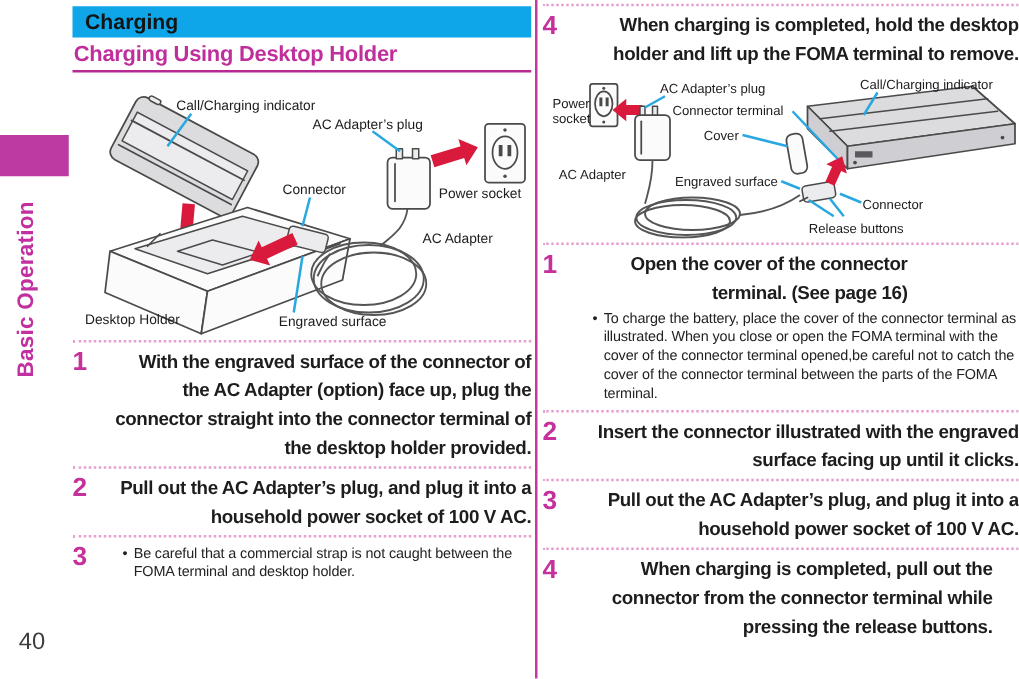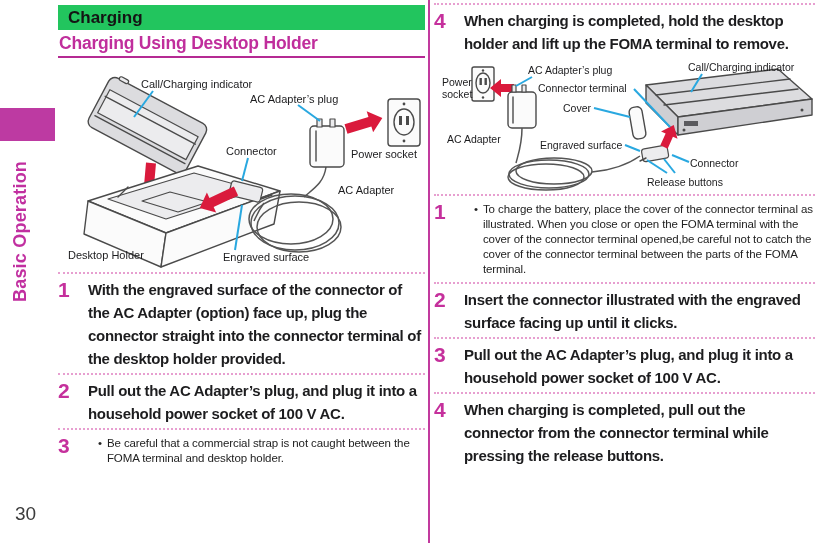--- a/index.html
+++ b/index.html
@@ -17,39 +17,40 @@
     white-space:nowrap;
   }
   .page-num { position:absolute; left:15px; top:503px; font-size:19px; color:#3c3c3c; }
   
   .col-divider { position:absolute; left:428px; top:0; width:2px; height:543px; background:#c23a9e; }
   
   .left-col  { position:absolute; left:58px;  top:0; width:367px; }
   .right-col { position:absolute; left:434px; top:0; width:381px; }
   
   .pink-bar {
-    margin-top:5px; height:25px; line-height:25px; background:#22c55e;
+    margin-top:5px; height:25px; line-height:25px; background:#0ea5e9;
     padding-left:10px; font-size:17px; font-weight:bold; color:#141414;
   }
   .subheader {
     margin:3px 0 13px 0; padding:0 0 2px 1px;
     font-size:17.5px; font-weight:bold; color:#c02e9c;
     border-bottom:2px solid #b52a93; letter-spacing:-0.2px;
   }
   .right-col .subheader { margin-top:8px; }
   
   .sep { border-top:2px dotted #e79fd0; margin:3px 0 4px 0; height:0; }
   .step-row { display:flex; gap:8px; }
   .step-num {
     flex:0 0 22px; font-size:21px; font-weight:bold; color:#c5309c;
     line-height:22px; padding-top:1px;
   }
   .step-text {
     font-size:15px; font-weight:bold; line-height:23px; letter-spacing:-0.3px;
     color:#1d1d1f;
+    text-align:right;
   }
   .w262 { max-width:262px; }
   .w330 { max-width:330px; }
   .step-note {
     display:flex; gap:5px; margin:2px 0 2px 10px;
     font-size:11.5px; line-height:15px; color:#222; letter-spacing:-0.1px;
   }
   .step-note .nb { flex:0 0 auto; }
   
   svg { display:block; }
@@ -64,21 +65,21 @@
   .arw  { fill:#da1a3c; }
   .cord { stroke:#555; stroke-width:1.5; fill:none; }
 </style>
 </head>
 <body>
 
 <div class="page">
 
   <div class="side-block"></div>
   <div class="side-label">Basic Operation</div>
-  <div class="page-num">30</div>
+  <div class="page-num">40</div>
   <div class="col-divider"></div>
 
   <div class="left-col">
 
     <div class="pink-bar">
       <span>Charging</span>
     </div>
     <div class="subheader">Charging Using Desktop Holder</div>
 
     <svg class="d1" width="367" height="198" viewBox="0 0 367 198">
@@ -267,20 +268,21 @@
       <text x="106" y="94">Engraved surface</text>
       <text x="256" y="112">Connector</text>
       <text x="213" y="131">Release buttons</text>
     </svg>
 
     <div class="step">
       <div class="sep"></div>
       <div class="step-row">
         <div class="step-num">1</div>
         <div>
+          <div class="step-text w262">Open the cover of the connector terminal. (See page 16)</div>
           <div class="step-note">
             <span class="nb">•</span>
             <span class="nt">To charge the battery, place the cover of the connector terminal as illustrated. When you close or open the FOMA terminal with the cover of the connector terminal opened,be careful not to catch the cover of the connector terminal between the parts of the FOMA terminal.</span>
           </div>
         </div>
       </div>
     </div>
     <div class="step">
       <div class="sep"></div>
       <div class="step-row">

